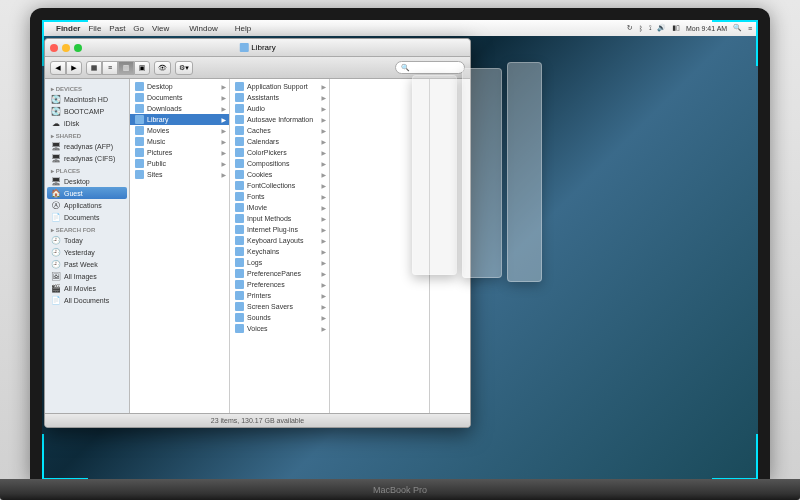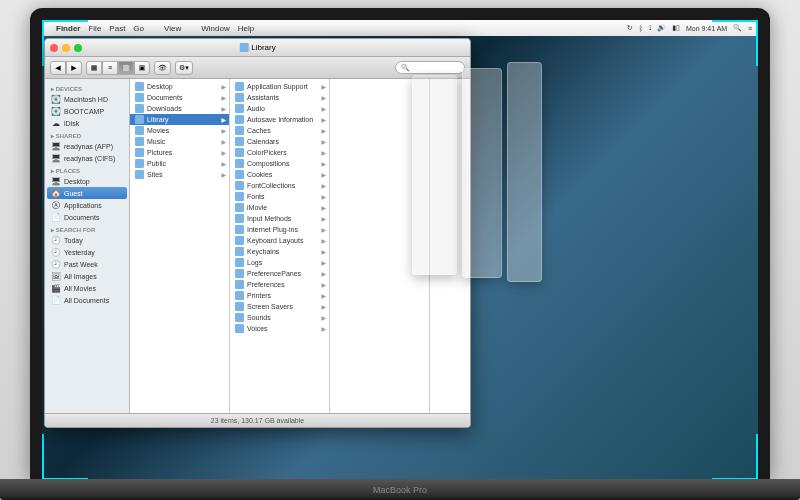--- a/index.html
+++ b/index.html
@@ -57,21 +57,21 @@
   <div class="screen">
     <div class="snap-corner tl"></div>
     <div class="snap-corner tr"></div>
     <div class="snap-corner bl"></div>
     <div class="snap-corner br"></div>
 
     <div class="menubar">
       <div class="menubar-left">
         <span class="apple-icon"></span>
         <span style="font-weight:bold;">Finder</span>
-        <span id="menuitems"><span style="margin-right: 8px;">File</span><span style="margin-right: 8px;">Past</span><span style="margin-right: 20px;">Go</span><span style="margin-right: 20px;">View</span><span style="margin-right: 8px;">Window</span><span style="margin-right: 23px;">Help</span></span>
+        <span id="menuitems"><span style="margin-right: 8px;">File</span><span style="margin-right: 8px;">Past</span><span style="margin-right: 8px;">Go</span><span style="margin-right: 20px;">View</span><span style="margin-right: 17px;">Window</span><span style="margin-right: 23px;">Help</span></span>
       </div>
       <div class="menubar-right">
         <span>↻</span>
         <span>ᛒ</span>
         <span>⟟</span>
         <span>🔊</span>
         <span>▮▯</span>
         <span>Mon 9:41 AM</span>
         <span>🔍</span>
         <span>≡</span>

